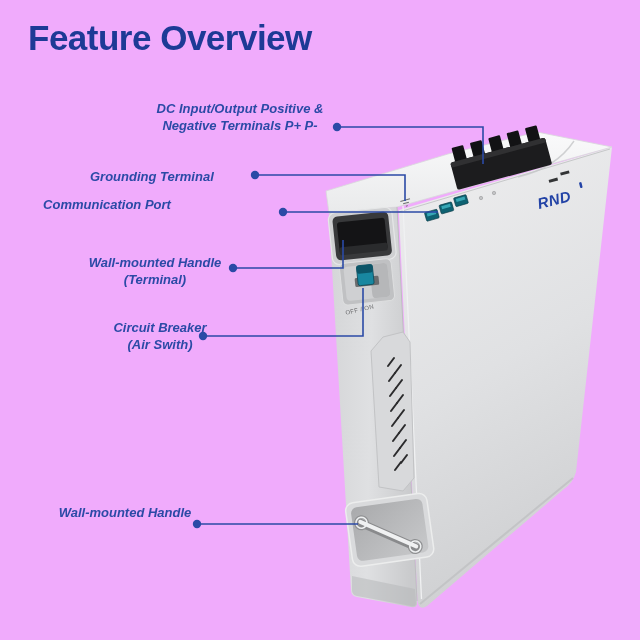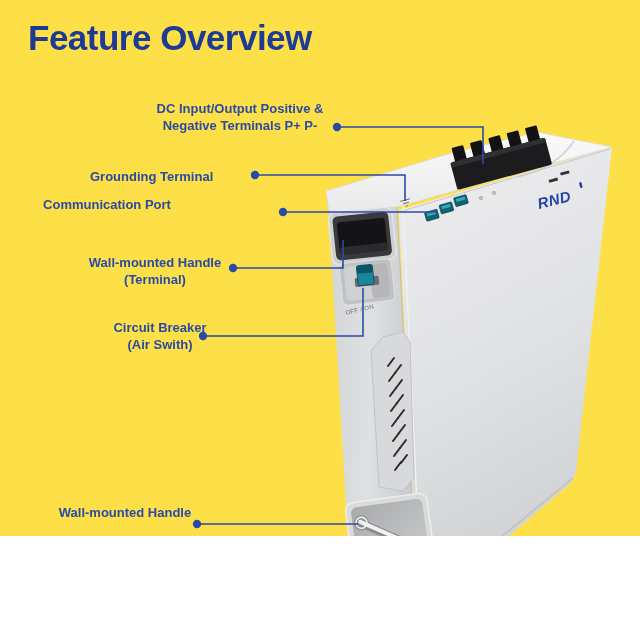--- a/index.html
+++ b/index.html
@@ -1,28 +1,28 @@
 <!DOCTYPE html>
 <html><head>
 <meta charset="utf-8">
 <style>
   html,body{margin:0;padding:0;background:#ffffff;}
   .canvas{
-    position:relative;width:640px;height:536px;background:#fde047;
+    position:relative;width:640px;height:640px;background:#f0abfc;
     font-family:"Liberation Sans","DejaVu Sans",sans-serif;overflow:hidden;
   }
   .page-title{
     position:absolute;left:28px;top:18px;
     font-size:35px;font-weight:bold;letter-spacing:-0.5px;color:#1d3a96;
   }
   .callout{
     position:absolute;color:#2b4aa6;font-size:13px;font-weight:bold;
     line-height:17px;
   }
-  .callout span{display:block;}
+  .callout span{display:block;font-style:italic;}
   .c1{left:135px;top:100px;width:210px;text-align:center;}
   .c2{left:90px;top:168px;width:158px;text-align:left;}
   .c3{left:22px;top:196px;width:170px;text-align:center;}
   .c4{left:60px;top:254px;width:190px;text-align:center;}
   .c5{left:65px;top:319px;width:190px;text-align:center;}
   .c6{left:30px;top:504px;width:190px;text-align:center;}
   svg{position:absolute;left:0;top:0;}
 </style>
 </head>
 <body>

